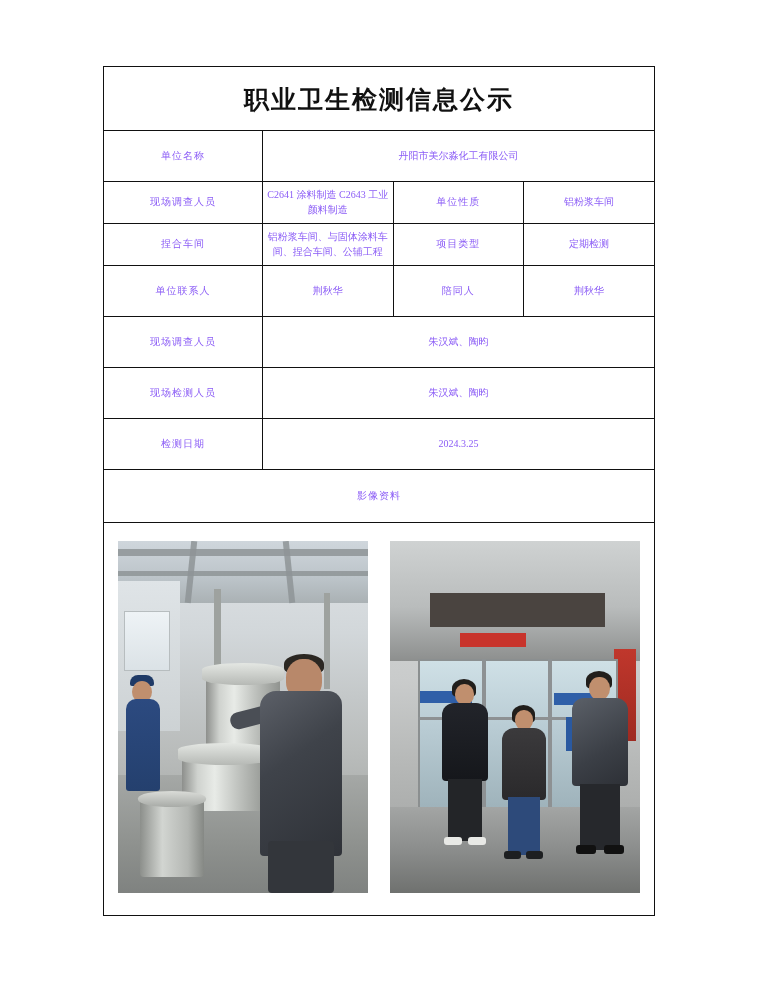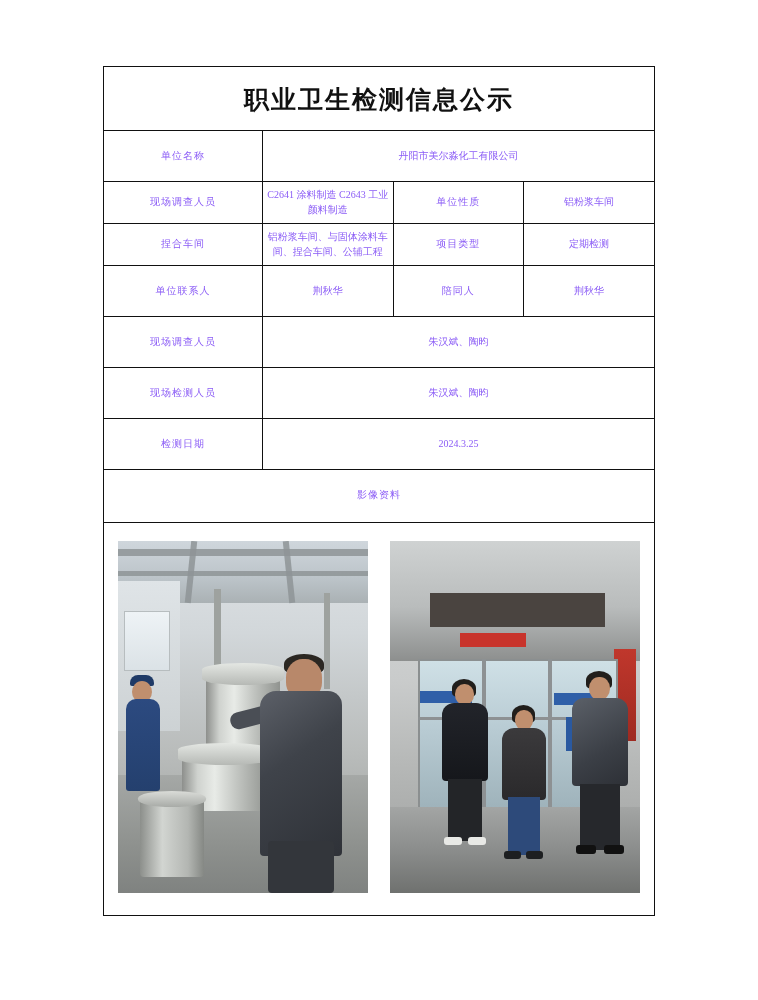--- a/index.html
+++ b/index.html
@@ -62,21 +62,20 @@
   }
   table.info tr:last-child td {
     border-bottom: none;
   }
   .lbl { letter-spacing: 1px; }
   .h-row td { height: 38px; }
   .media-label {
     height: 40px;
     font-size: 14px;
     letter-spacing: 1px;
-    font-family: Liberation Mono, monospace;
   }
   .photos {
     border-top: 1.5px solid #111;
     padding: 18px 14px 22px 14px;
     display: flex;
     justify-content: space-between;
     gap: 14px;
     box-sizing: border-box;
   }
   .photo {

